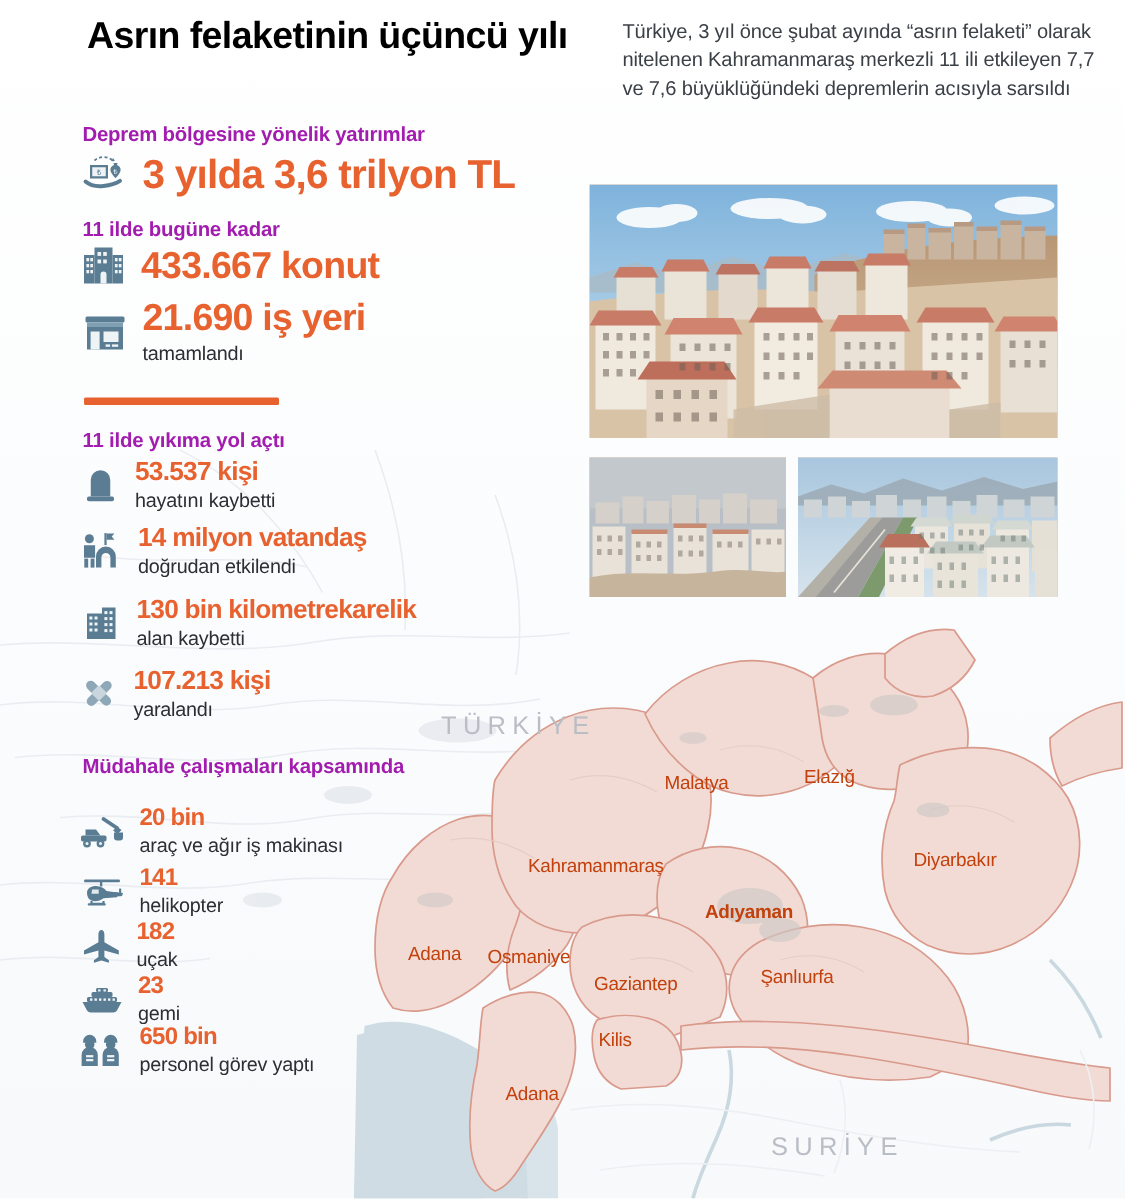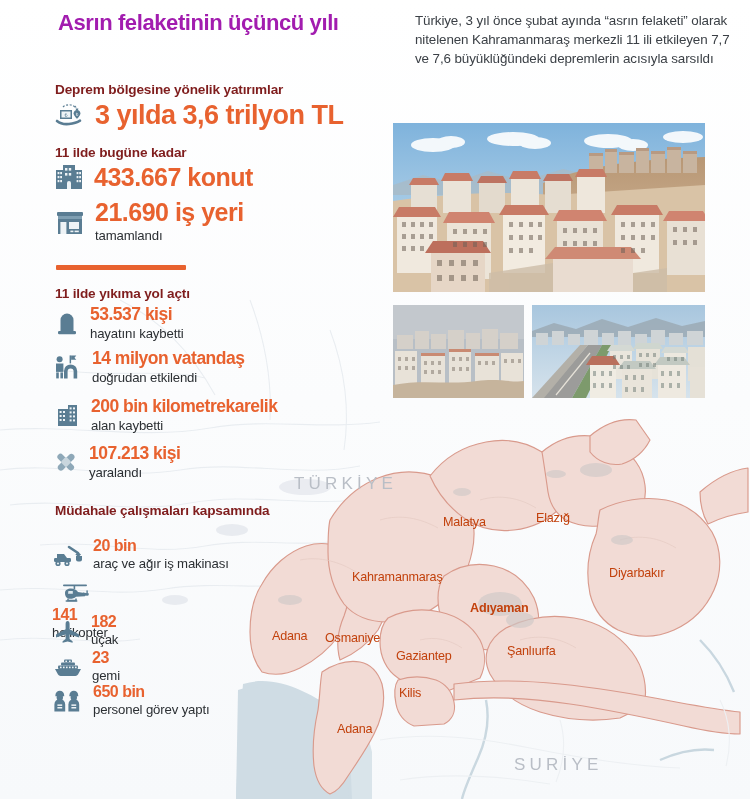--- a/index.html
+++ b/index.html
@@ -31,44 +31,44 @@
     left: 0; top: 0;
     width: 750px; height: 799px;
     z-index: 3;
   }
 
   
   #page-title {
     position: absolute;
     left: 58px; top: 10px;
     width: 330px;
-    font-size: 22px;
+    font-size: 25px;
     font-weight: 700;
     letter-spacing: -0.4px;
     line-height: 1.16;
-    color: #a21caf;
+    color: #000000;
   }
 
   #intro-text {
     position: absolute;
     left: 391px; top: 11px;
     width: 320px;
     font-size: 13.4px;
     line-height: 1.42;
     color: #3b4046;
     letter-spacing: -0.1px;
     margin-left: 24px;
   }
 
   
   .section-heading {
     position: absolute;
     font-size: 13.6px;
     font-weight: 700;
-    color: #7f1d1d;
+    color: #a21caf;
     letter-spacing: -0.15px;
     white-space: nowrap;
   }
 
   #heading-investments { left: 55px; top: 82px; }
   #heading-sofar       { left: 55px; top: 145px; }
   #heading-destruction { left: 55px; top: 286px; }
   #heading-response    { left: 55px; top: 503px; }
 
   .divider-bar {
@@ -125,21 +125,21 @@
   #stat-workplace { left: 54px; top: 200px; }
   #stat-workplace .ico { margin-right: 9px; margin-top: 1px; }
 
   #stat-deaths     { left: 54px; top: 306px; }
   #stat-affected   { left: 52px; top: 350px; }
   #stat-area       { left: 55px; top: 398px; }
   #stat-injured    { left: 53px; top: 445px; }
   .stat-dest .ico  { margin-right: 10px; margin-top: 2px; }
 
   #stat-vehicles   { left: 52px; top: 538px; }
-  #stat-heli       { left: 52px; top: 578px; flex-direction: column; }
+  #stat-heli       { left: 52px; top: 578px; }
   #stat-plane      { left: 54px; top: 614px; }
   #stat-ship       { left: 53px; top: 650px; }
   #stat-personnel  { left: 52px; top: 684px; }
   .stat-resp .ico  { margin-right: 9px; margin-top: 3px; }
 
   
   #photo-main {
     position: absolute;
     left: 393px; top: 123px;
     width: 312px; height: 169px;
@@ -469,21 +469,21 @@
           <rect x="14.6" y="9.4" width="2" height="2"></rect>
             <rect x="18" y="9.4" width="2" height="2"></rect>
           <rect x="14.6" y="13.4" width="2" height="2"></rect>
             <rect x="18" y="13.4" width="2" height="2"></rect>
           <rect x="14.6" y="17.4" width="2" height="2"></rect>
             <rect x="18" y="17.4" width="2" height="2"></rect>
         </g>
       </svg>
     </span>
     <span class="txt">
-      <span class="big-val">200 bin kilometrekarelik</span>
+      <span class="big-val">130 bin kilometrekarelik</span>
       <span class="sub-val">alan kaybetti</span>
     </span>
   </div>
 
   <div class="stat v-md stat-dest" id="stat-injured">
     <span class="ico">
       <svg width="26" height="26" viewBox="0 0 26 26" xmlns="http://www.w3.org/2000/svg">
         <g fill="#8EA8B8">
           <rect x="2.4" y="10.2" width="21" height="6.2" rx="3.1" transform="rotate(45 13 13)"></rect>
           <rect x="2.4" y="10.2" width="21" height="6.2" rx="3.1" transform="rotate(-45 13 13)"></rect>

